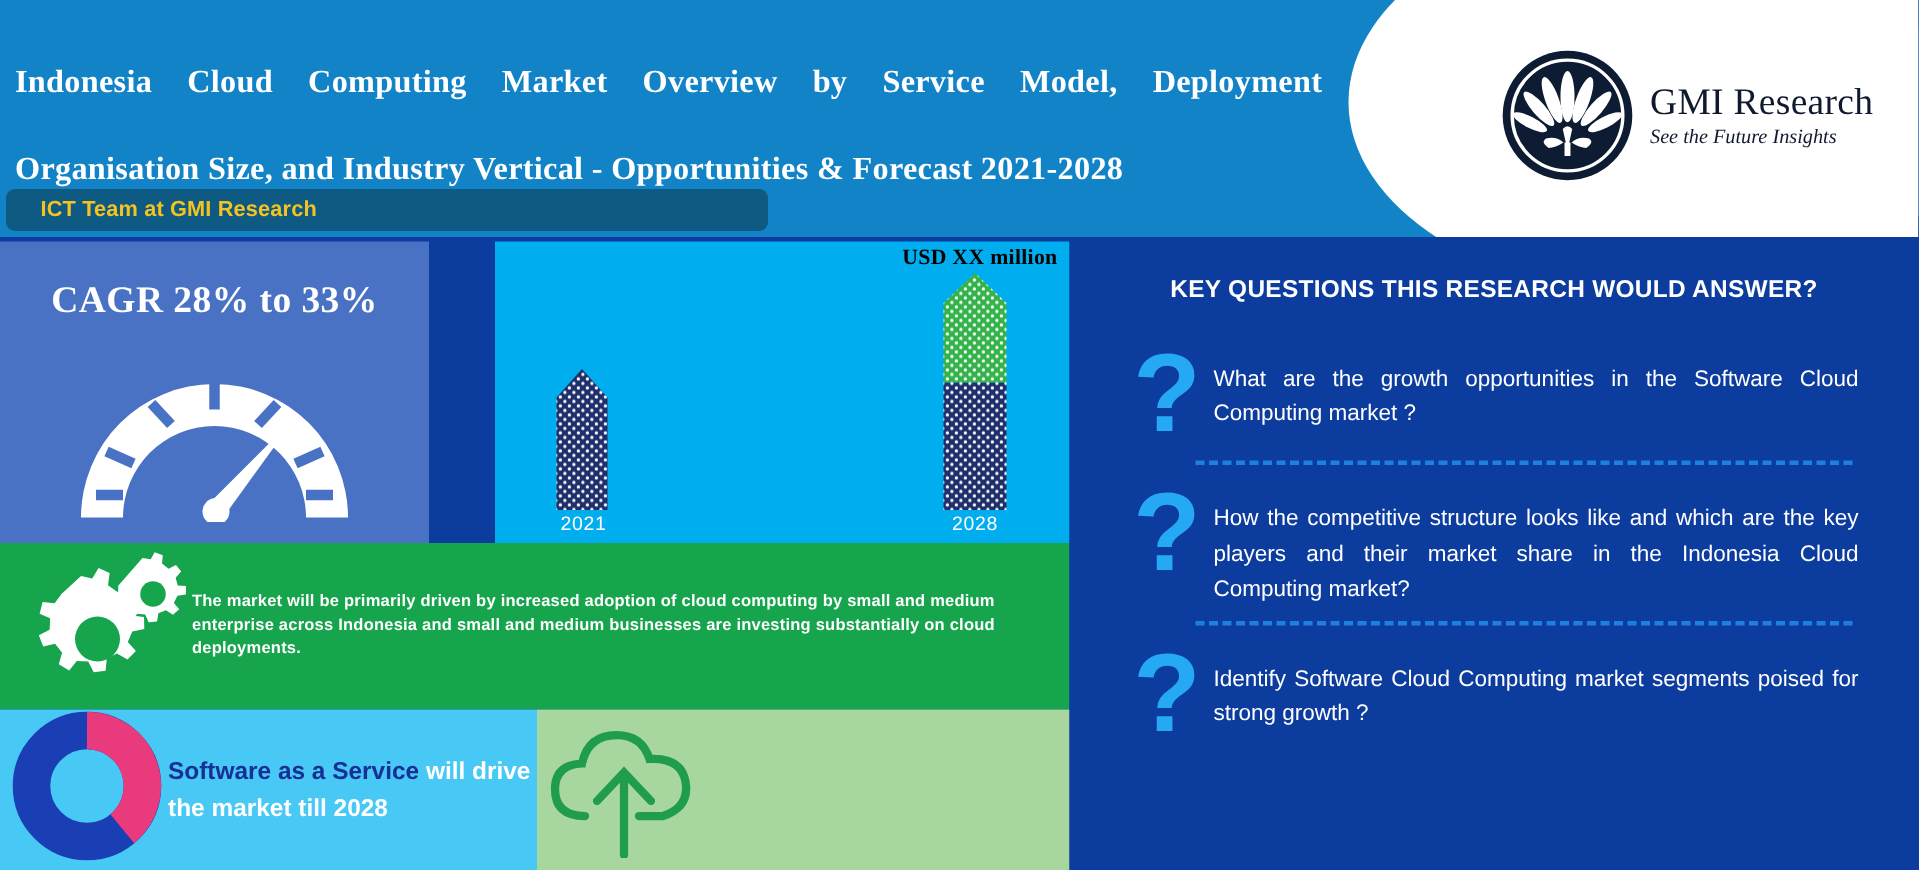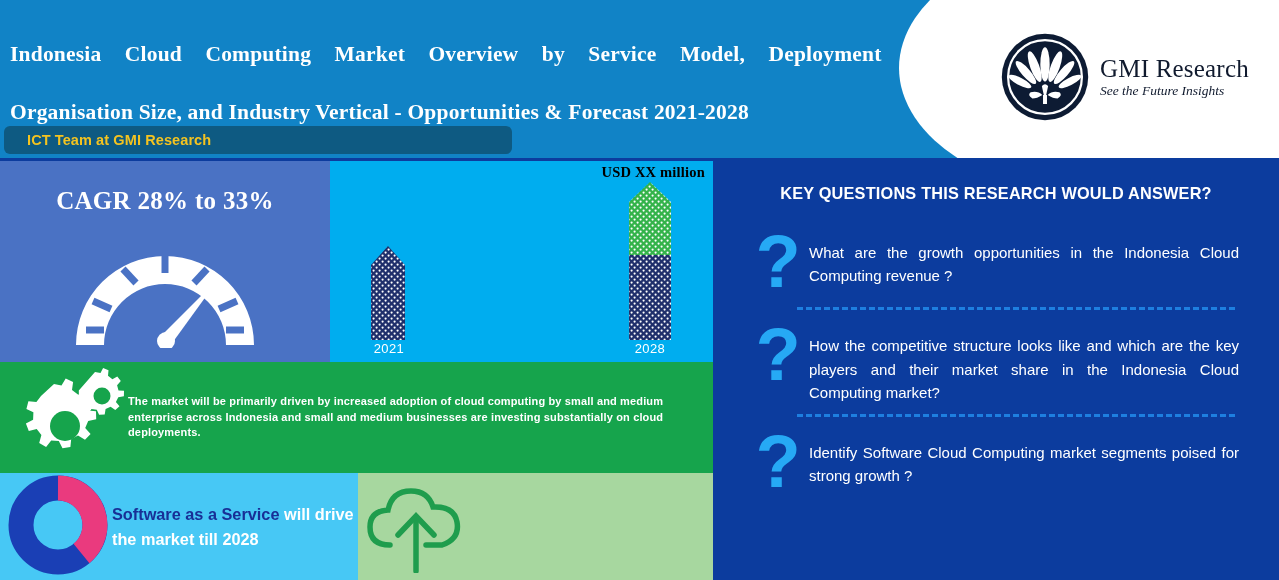--- a/index.html
+++ b/index.html
@@ -60,21 +60,21 @@
   .byline {
     position: absolute; left: 4px; top: 126px; width: 508px; height: 28px;
     background: #0e5a82; border-radius: 6px;
     color: #f4c320; font-size: 14.5px; font-weight: bold;
     display: flex; align-items: center; padding-left: 23px;
     letter-spacing: .1px;
   }
 
   
   .cagr {
-    position: absolute; left: 0; top: 161px; width: 330px; height: 201px;
+    position: absolute; left: 0; top: 161px; width: 286px; height: 201px;
     background: #4a72c4;
   }
   .cagr-title {
     position: absolute; left: 0; right: 0; top: 26px; text-align: center;
     font-family: "Liberation Serif", serif; font-weight: bold;
     font-size: 25px; color: #ffffff; letter-spacing: .3px;
   }
   .gauge { position: absolute; left: 50%; top: 72px; transform: translateX(-50%); }
 
   
@@ -289,21 +289,21 @@
       </svg>
     </div>
   </div>
 
   <div class="kq">
     <div class="kq-title">KEY QUESTIONS THIS RESEARCH WOULD ANSWER?</div>
     <div class="kq-list">
 
       <div class="kq-item kq-i1">
         <div class="qmark">?</div>
-        <div class="kq-text">What are the growth opportunities in the Indonesia Cloud Computing revenue ?</div>
+        <div class="kq-text">What are the growth opportunities in the Software Cloud Computing market ?</div>
       </div>
 
       <div class="kq-divider"></div>
 
       <div class="kq-item kq-i2">
         <div class="qmark">?</div>
         <div class="kq-text">How the competitive structure looks like and which are the key players and their market share in the Indonesia Cloud Computing market?</div>
       </div>
 
       <div class="kq-divider"></div>

